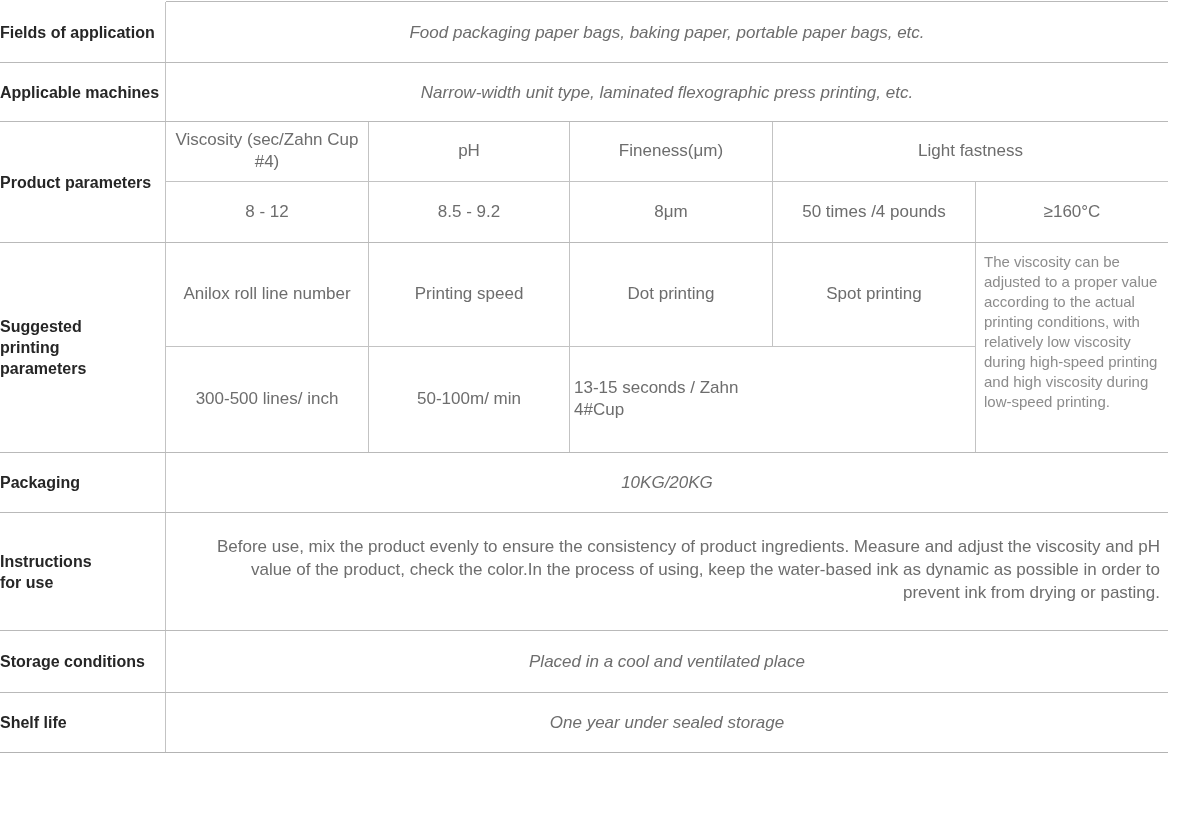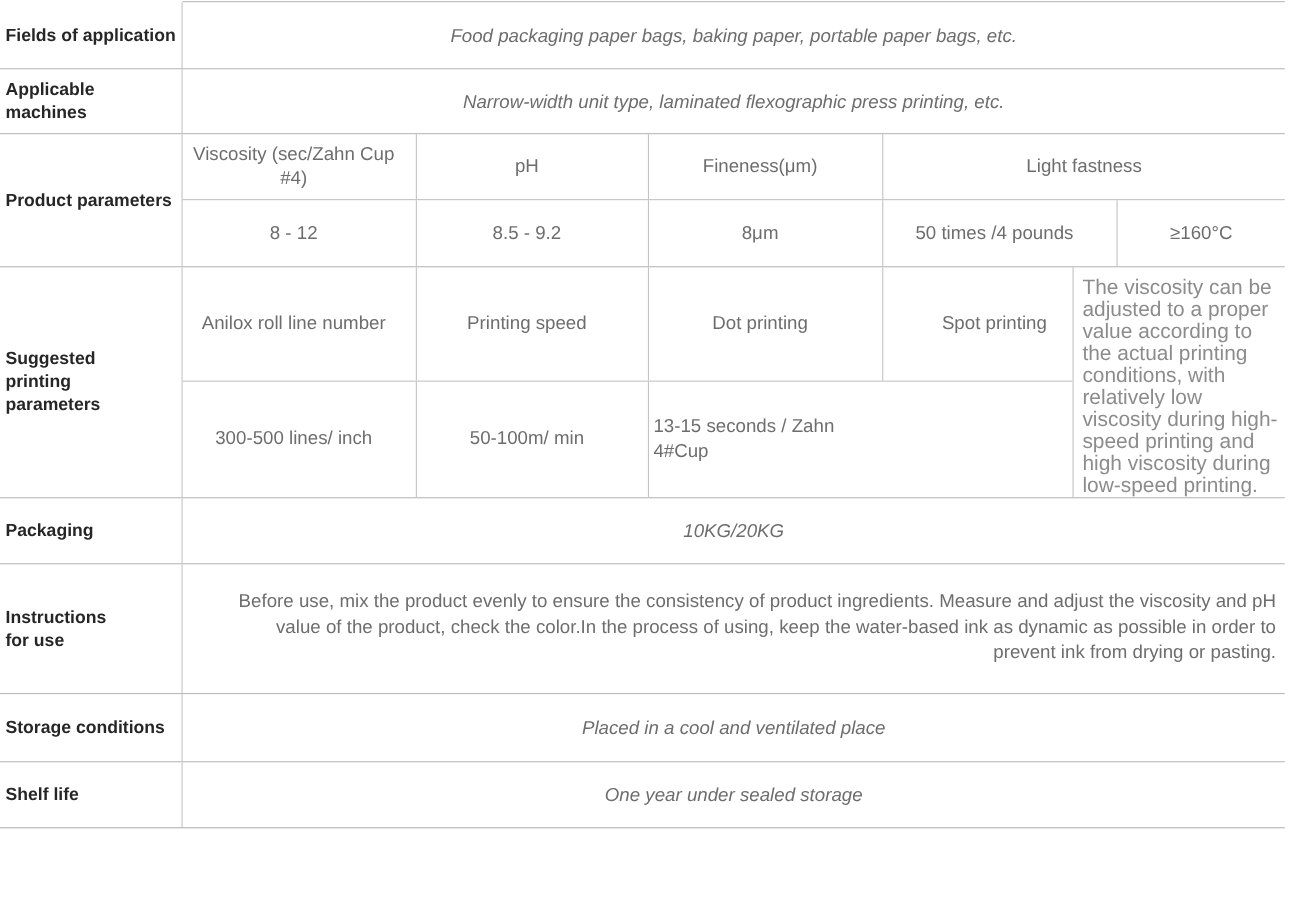--- a/index.html
+++ b/index.html
@@ -15,53 +15,53 @@
   .row.first { border-top:none; padding-top:2px; }
 
   .h-r1{height:62px} .h-r2{height:60px} .h-r3{height:59px}
   .h-prod{height:121px} .h-sug{height:210px}
   .h-pack{height:60px} .h-instr{height:118px} .h-stor{height:62px} .h-shelf{height:60px}
 
   .lbl {
     width:166px; flex:0 0 166px;
     border-right:1px solid #c3c3c3;
     display:flex; align-items:center;
-    padding-left:5px; padding-right:2px;
+    padding-right:2px;
     color:#262626; font-size:16px; font-weight:600; line-height:21px;
   }
   .lbl .w100 { max-width:102px; }
   .lbl .nowrap { white-space:nowrap; }
 
   .val {
     flex:1; display:flex; align-items:center; justify-content:center;
     text-align:center; color:#6d6d6d; font-size:17px; line-height:23px;font-style:italic;
   }
 
   
   .grid { flex:1; display:flex; flex-direction:column; }
-  .grow { display:flex;gap:10px; }
+  .grow { display:flex; }
   .grow.divider { border-top:1px solid #c3c3c3; }
   .cell {
     display:flex; align-items:center; justify-content:center;
     text-align:center; color:#6d6d6d; font-size:17px; line-height:22px;
     padding:0 4px;
   }
   .cell + .cell { border-left:1px solid #c3c3c3; }
   .cA{width:202px;flex:0 0 202px} .cB{width:201px;flex:0 0 201px}
   .cC{width:203px;flex:0 0 203px} .cD{width:203px;flex:0 0 203px}
   .p-head{height:59px} .p-vals{height:62px}
   .s-head{height:103px} .s-vals{height:107px}
   .tl { text-align:left; display:inline-block; }
 
   .sgwrap { flex:1; display:flex; }
   .sg4 { width:809px; flex:0 0 809px; display:flex; flex-direction:column; }
   .note {
     flex:1; border-left:1px solid #c3c3c3;
     padding:9px 1px 0 8px;
-    color:#8c8c8c; font-size:19px; line-height:20px; text-align:left;
+    color:#8c8c8c; font-size:15px; line-height:20px; text-align:left;
   }
 
   .instrval {
     flex:1; display:flex; align-items:center;
     padding:0 8px 4px 28px;
     color:#6d6d6d; font-size:17px; line-height:23px; text-align:right;
   }
 </style>
 </head>
 <body>

